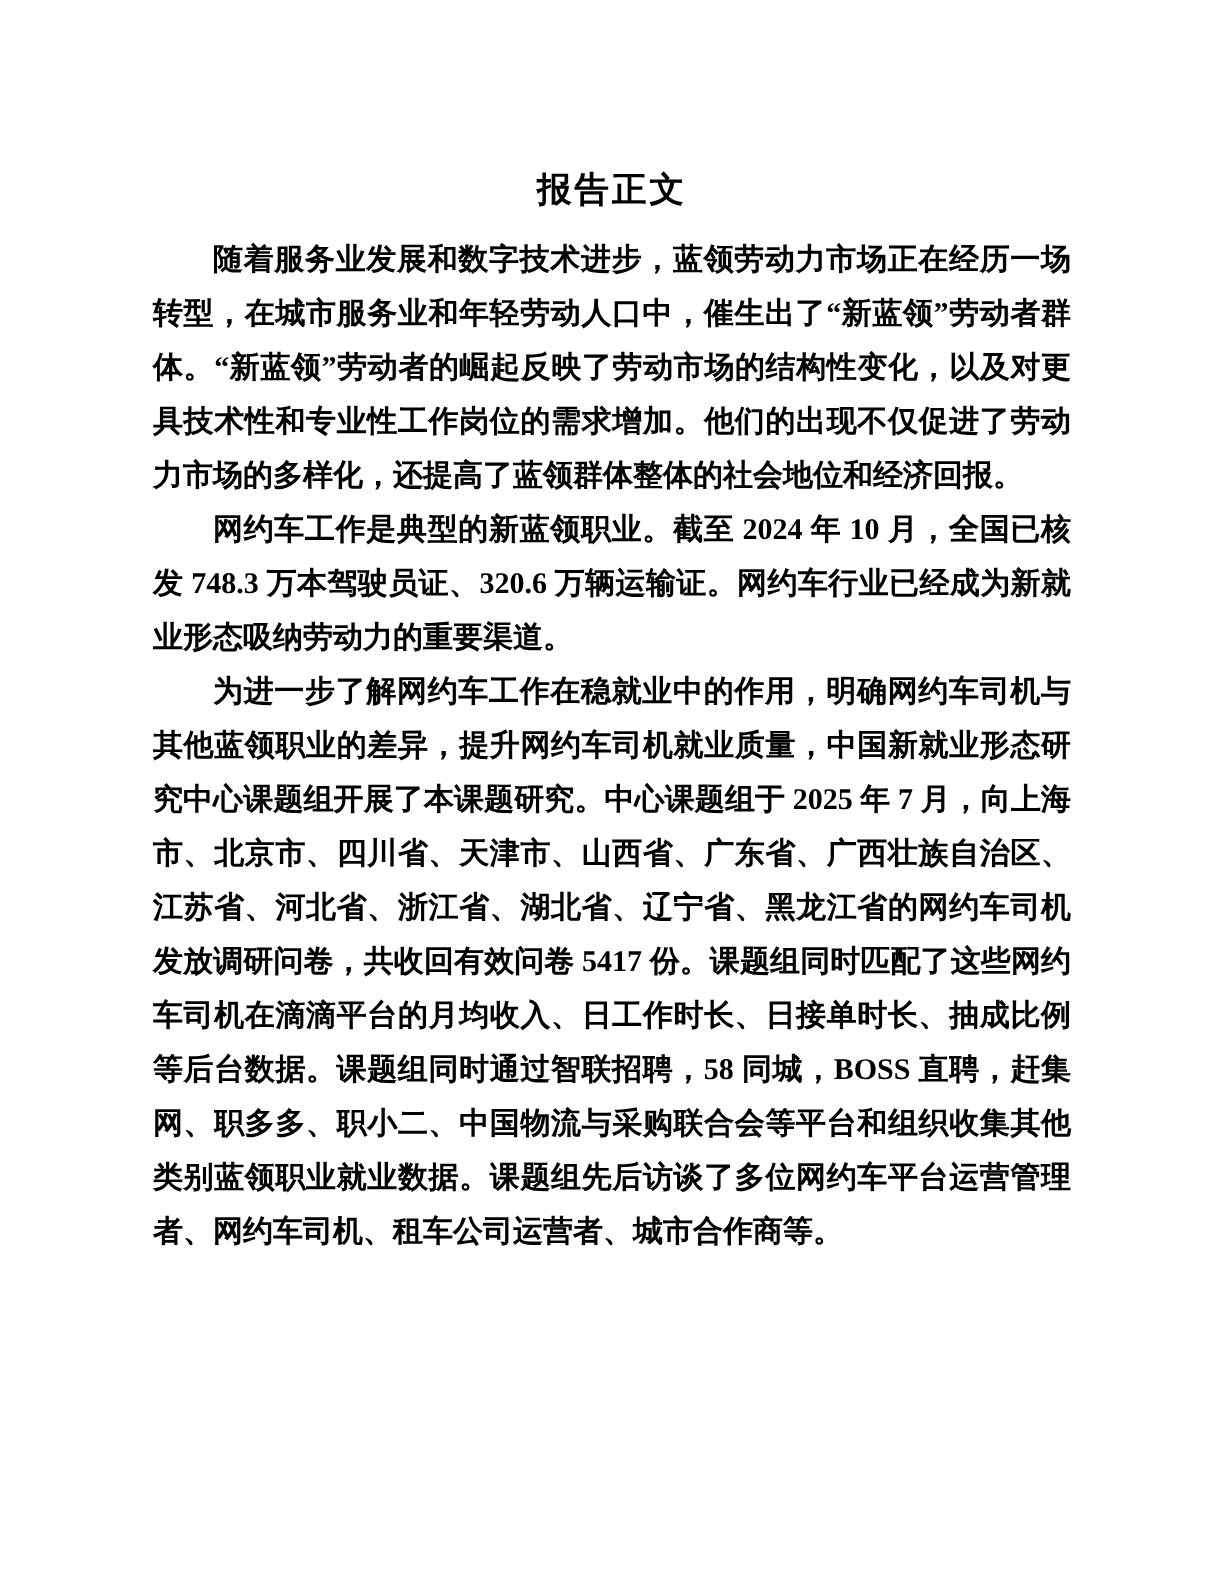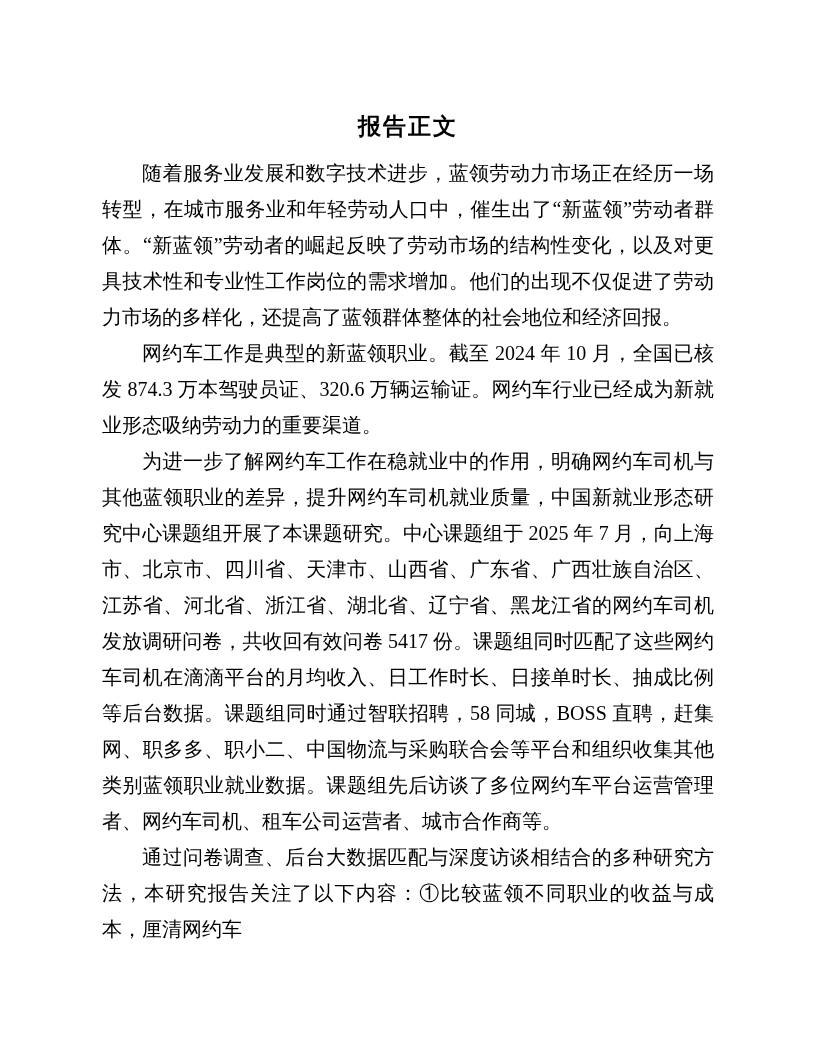--- a/index.html
+++ b/index.html
@@ -28,36 +28,36 @@
   }
   .section-heading {
     margin-top: 39px;
     font-size: 28px;
     line-height: 36px;
     font-weight: bold;
     text-align: left;
   }
   .body-text {
     margin-top: 12px;
+    font-weight: bold;
   }
   .body-para {
     font-size: 20px;
     line-height: 36px;
     text-align: justify;
     text-justify: inter-ideograph;
     text-indent: 2em;
     word-break: break-all;
   }
 </style>
 </head>
 <body>
 
 <div class="page">
   <div class="content">
     <h1 class="doc-title">报告正文</h1>
     <div class="body-text">
       <p class="body-para">随着服务业发展和数字技术进步，蓝领劳动力市场正在经历一场转型，在城市服务业和年轻劳动人口中，催生出了“新蓝领”劳动者群体。“新蓝领”劳动者的崛起反映了劳动市场的结构性变化，以及对更具技术性和专业性工作岗位的需求增加。他们的出现不仅促进了劳动力市场的多样化，还提高了蓝领群体整体的社会地位和经济回报。</p>
-      <p class="body-para">网约车工作是典型的新蓝领职业。截至 2024 年 10 月，全国已核发 874.3 万本驾驶员证、320.6 万辆运输证。网约车行业已经成为新就业形态吸纳劳动力的重要渠道。</p>
+      <p class="body-para">网约车工作是典型的新蓝领职业。截至 2024 年 10 月，全国已核发 748.3 万本驾驶员证、320.6 万辆运输证。网约车行业已经成为新就业形态吸纳劳动力的重要渠道。</p>
       <p class="body-para">为进一步了解网约车工作在稳就业中的作用，明确网约车司机与其他蓝领职业的差异，提升网约车司机就业质量，中国新就业形态研究中心课题组开展了本课题研究。中心课题组于 2025 年 7 月，向上海市、北京市、四川省、天津市、山西省、广东省、广西壮族自治区、江苏省、河北省、浙江省、湖北省、辽宁省、黑龙江省的网约车司机发放调研问卷，共收回有效问卷 5417 份。课题组同时匹配了这些网约车司机在滴滴平台的月均收入、日工作时长、日接单时长、抽成比例等后台数据。课题组同时通过智联招聘，58 同城，BOSS 直聘，赶集网、职多多、职小二、中国物流与采购联合会等平台和组织收集其他类别蓝领职业就业数据。课题组先后访谈了多位网约车平台运营管理者、网约车司机、租车公司运营者、城市合作商等。</p>
-      <p class="body-para">通过问卷调查、后台大数据匹配与深度访谈相结合的多种研究方法，本研究报告关注了以下内容：①比较蓝领不同职业的收益与成本，厘清网约车</p>
     </div>
   </div>
 </div>
 
 </body></html>

